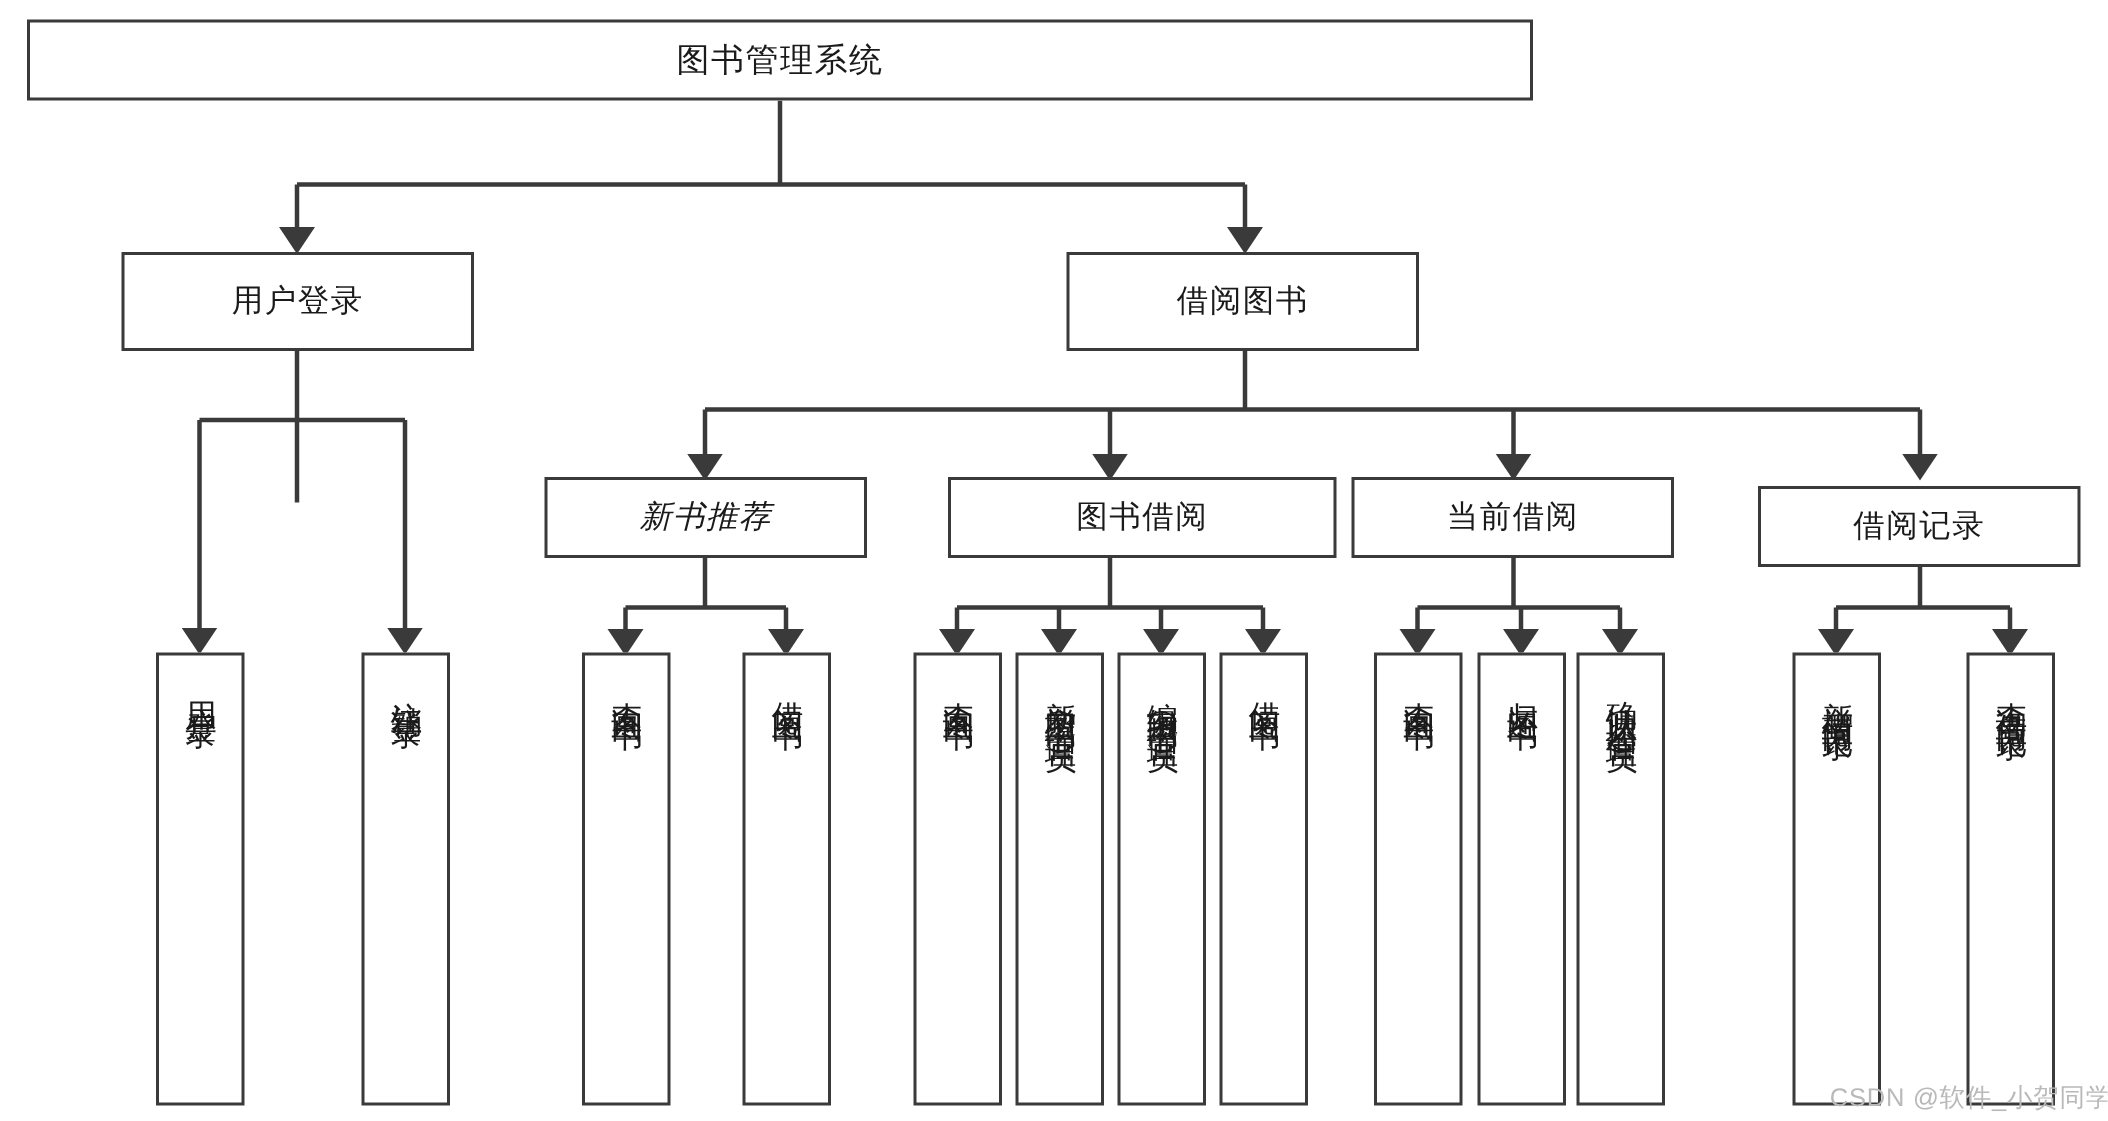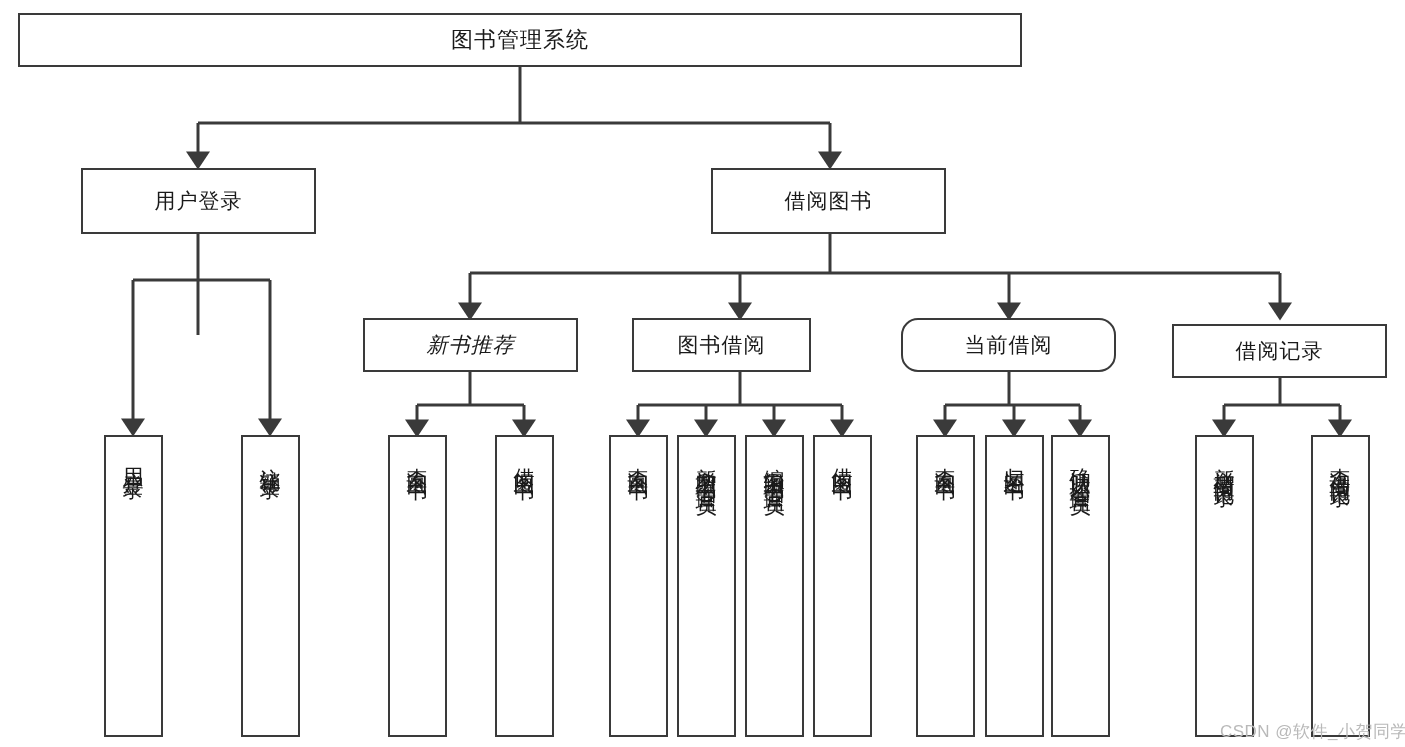--- a/index.html
+++ b/index.html
@@ -137,25 +137,25 @@
   </div>
 
   <div class="node horizontal" style="left:711px; top:168px; width:235px; height:66px;">
     <span class="node-label">借阅图书</span>
   </div>
 
   <div class="node horizontal" style="left:363px; top:318px; width:215px; height:54px;font-style:italic;">
     <span class="node-label">新书推荐</span>
   </div>
 
-  <div class="node horizontal" style="left:632px; top:318px; width:179px; height:54px;">
+  <div class="node horizontal" style="left:632px; top:318px; width:259px; height:54px;">
     <span class="node-label">图书借阅</span>
   </div>
 
-  <div class="node horizontal" style="left:901px; top:318px; width:215px; height:54px;border-radius:17px;">
+  <div class="node horizontal" style="left:901px; top:318px; width:215px; height:54px;">
     <span class="node-label">当前借阅</span>
   </div>
 
   <div class="node horizontal" style="left:1172px; top:324px; width:215px; height:54px;">
     <span class="node-label">借阅记录</span>
   </div>
 
   <div class="node vertical" style="left:104px; top:435px; width:59px; height:302px;">
     <span class="node-label">用户登录</span>
   </div>

